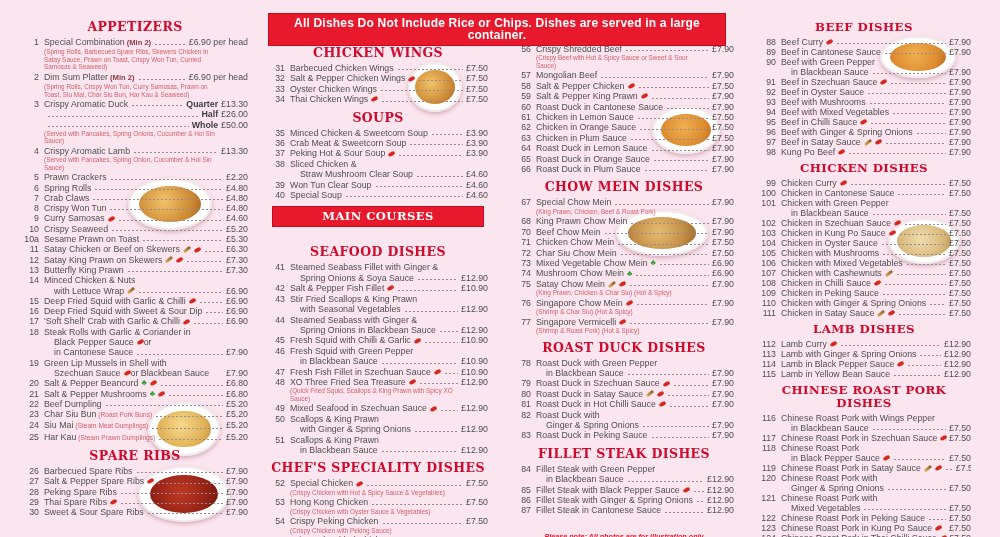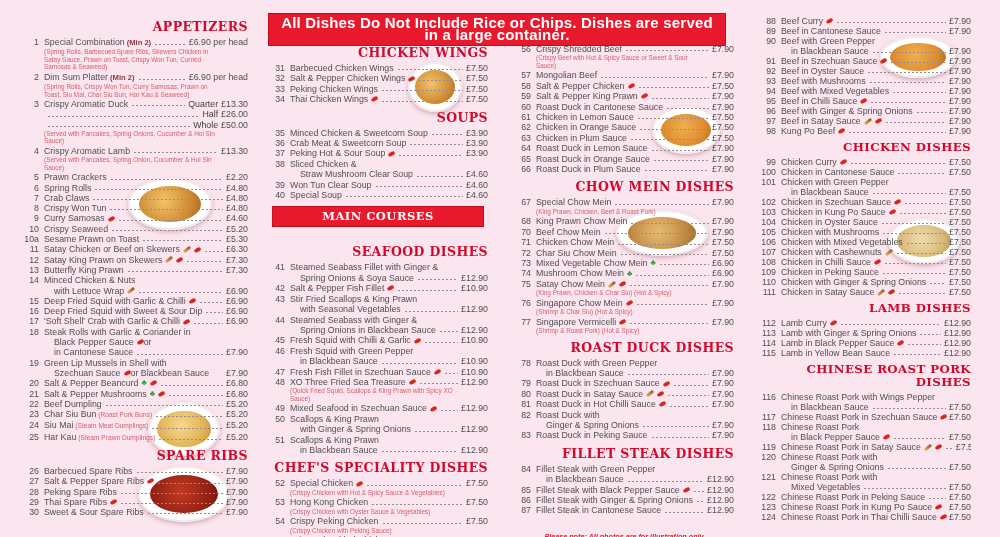--- a/index.html
+++ b/index.html
@@ -15,31 +15,31 @@
   .f-golden { background:radial-gradient(circle at 40% 40%, #f2c46a, #cd8832 65%, #a5601e); }
   .f-light  { background:radial-gradient(circle at 45% 40%, #f6d98c, #e0b054 65%, #b98634); }
   .f-ribs   { background:radial-gradient(circle at 45% 45%, #c03a22, #8e1f14 70%, #6d150d); }
   .f-orange { background:radial-gradient(circle at 45% 40%, #f0b050, #dd8a2e 65%, #b3641c); }
   .f-noodle { background:radial-gradient(circle at 45% 45%, #e6bd72, #c48f46 60%, #9a6a2c); }
   .f-pale   { background:radial-gradient(circle at 45% 45%, #efdcae, #d8b878 65%, #b08f50); }
 
   .banner {
     position:absolute; left:268px; top:13px; width:458px; z-index:2;
     background:#e8192c; color:#ffffff; border:1px solid #c20e1f;
-    font-weight:bold; font-size:15px; line-height:12px; text-align:center;
+    font-weight:bold; font-size:12px; line-height:12px; text-align:center;
     padding:3px 5px 4px; letter-spacing:.2px;
   }
   .col { position:absolute; top:0; height:537px; overflow:hidden; z-index:1; }
   #col1 { left:22px;  width:226px; padding-top:14px; }
   #col2 { left:268px; width:220px; padding-top:40px; }
   #col3 { left:514px; width:220px; padding-top:44px; }
   #col4 { left:757px; width:214px; padding-top:16px; }
 
   .sec-header {
-    text-align:right; font-family:"DejaVu Serif", serif; font-weight:bold;
+    text-align:center; font-family:"DejaVu Serif", serif; font-weight:bold;
     font-size:12.5px; line-height:13px; color:#cf0a2c; letter-spacing:.4px;
     margin:6px 0 4px;
   }
   #col4 .sec-header { font-size:11.8px; margin:5px 0 3px; }
   .sec-banner {
     background:#e8192c; color:#fff; text-align:center;
     font-family:"DejaVu Serif", serif; font-weight:bold; font-size:11.5px;
     letter-spacing:.5px; margin:6px 4px 18px; padding:2px 0 3px;
     border:1px solid #c20e1f;
   }
@@ -55,21 +55,21 @@
   .ssuf { color:#d4616e; font-size:6.6px; margin-left:2px; white-space:nowrap; }
   .ic { display:inline-block; margin-left:3px; align-self:center; flex:0 0 auto; }
   .ic-chili { width:7px; height:4px; background:#d6281e; border-radius:50% 40% 40% 60%; transform:rotate(-28deg); }
   .ic-skewer { width:8px; height:3px; background:linear-gradient(90deg,#e0b05e,#8a5a20); transform:rotate(-40deg); border-radius:1px; }
   .ic-veg { color:#2f9b35; font-size:8px; line-height:1; }
   .ic-veg::before { content:"\2663"; }
   .lead { flex:1 1 auto; min-width:8px; margin:0 3px; align-self:flex-end; height:7px;
     background-image:radial-gradient(circle, #978b93 0.8px, rgba(0,0,0,0) 0.9px);
     background-size:4px 7px; background-repeat:repeat-x; background-position:0 100%; }
   .spacer { flex:1 1 auto; }
-  .pp { font-weight:normal; color:#3e3e40; margin-right:3px; white-space:nowrap; }
+  .pp { font-weight:bold; color:#3e3e40; margin-right:3px; white-space:nowrap; }
   .price { white-space:nowrap; color:#4f4f51; }
   .note { color:#d4616e; font-size:6.4px; line-height:7.5px; padding-left:22px; padding-right:26px; margin-bottom:1px; }
   .footnote { color:#e8192c; font-size:7.2px; font-style:italic; font-weight:bold; text-align:center; margin-top:16px; }
 </style>
 </head>
 <body>
 
 <div class="photo" style="left:128px;top:178px;width:84px;height:52px;">
     <span class="food f-golden"></span>
   </div>
@@ -420,21 +420,21 @@
         <span class="num">32</span>
         <span class="txt">Salt &amp; Pepper Chicken Wings</span>
         <span class="ic ic-chili"></span>
         <span class="lead"></span>
         <span class="price">£7.50</span>
       </div>
     </div>
     <div class="item">
       <div class="line">
         <span class="num">33</span>
-        <span class="txt">Peking Chicken Wings</span>
+        <span class="txt">Oyster Chicken Wings</span>
         <span class="lead"></span>
         <span class="price">£7.50</span>
       </div>
     </div>
     <div class="item">
       <div class="line">
         <span class="num">34</span>
         <span class="txt">Thai Chicken Wings</span>
         <span class="ic ic-chili"></span>
         <span class="lead"></span>
@@ -932,20 +932,21 @@
       <div class="line">
         <span class="num">87</span>
         <span class="txt">Fillet Steak in Cantonese Sauce</span>
         <span class="lead"></span>
         <span class="price">£12.90</span>
       </div>
     </div>
     <div class="footnote">Please note: All photos are for illustration only</div>
   </div>
 <div class="col" id="col4">
+    <div class="sec-header">BEEF DISHES</div>
     <div class="item">
       <div class="line">
         <span class="num">88</span>
         <span class="txt">Beef Curry</span>
         <span class="ic ic-chili"></span>
         <span class="lead"></span>
         <span class="price">£7.90</span>
       </div>
     </div>
     <div class="item">

